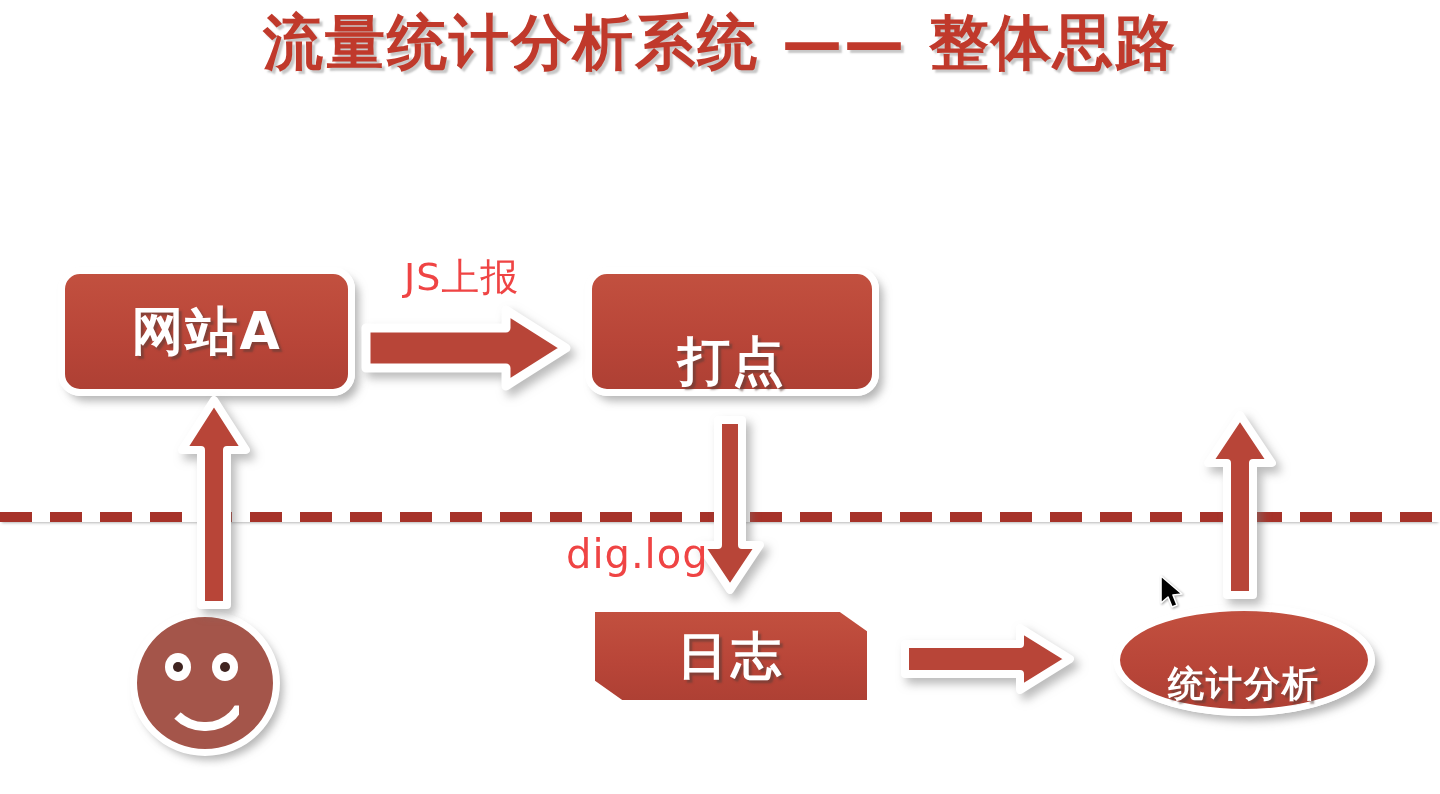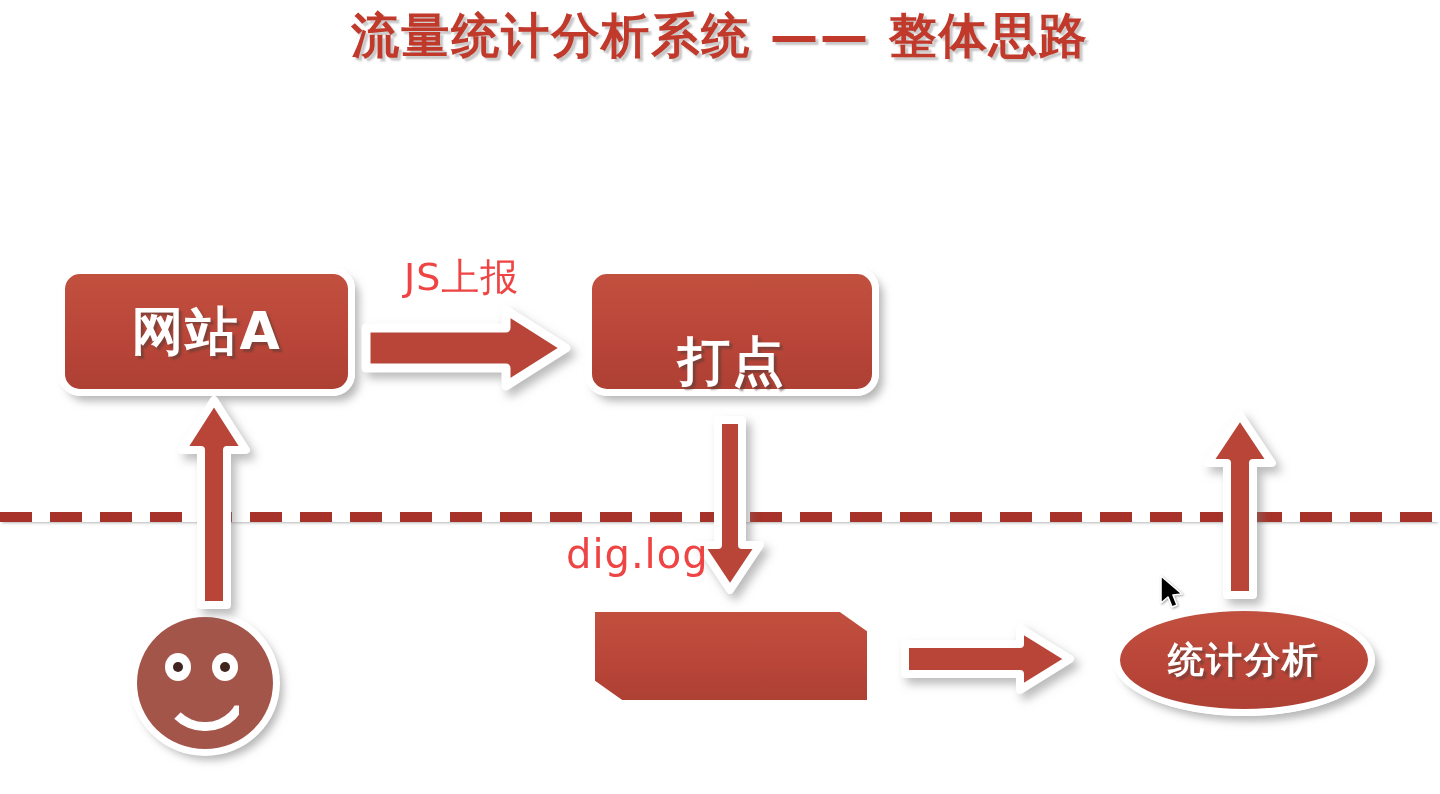--- a/index.html
+++ b/index.html
@@ -18,21 +18,21 @@
     overflow: hidden;
   }
 
   
   #title {
     position: absolute;
     left: 0;
     top: 8px;
     width: 1440px;
     text-align: center;
-    font-size: 48px;
+    font-size: 60px;
     font-weight: 700;
     color: #c0392b;
     letter-spacing: 2px;
     line-height: 1.15;
     text-shadow: 3px 3px 2px rgba(130,130,130,0.45);
     white-space: nowrap;
   }
 
   
   #divider {
@@ -114,20 +114,21 @@
     letter-spacing: 4px;
   }
 
   
   #shape-analysis {
     left: 1113px;
     top: 604px;
     width: 262px;
     height: 112px;
     border-radius: 50%;
+    align-items: flex-end;
   }
   #shape-analysis .ellipse-text {
     font-size: 36px;
     letter-spacing: 2px;
   }
 
   
   #smiley {
     position: absolute;
     left: 130px;
@@ -223,20 +224,21 @@
   <div class="shape rounded-box" id="box-collector">
     <span class="box-label">
       <span>打点</span>
     </span>
   </div>
 
 
   <div class="shape" id="shape-log">
     <div class="bevel-outline"></div>
     <div class="bevel"></div>
+    <span class="log-text">日志</span>
   </div>
 
   <div class="shape" id="shape-analysis">
     <span class="ellipse-text">统计分析</span>
   </div>
 
   <div id="smiley">
     <span class="eye left"></span>
     <span class="eye right"></span>
     <span class="mouth"></span>

